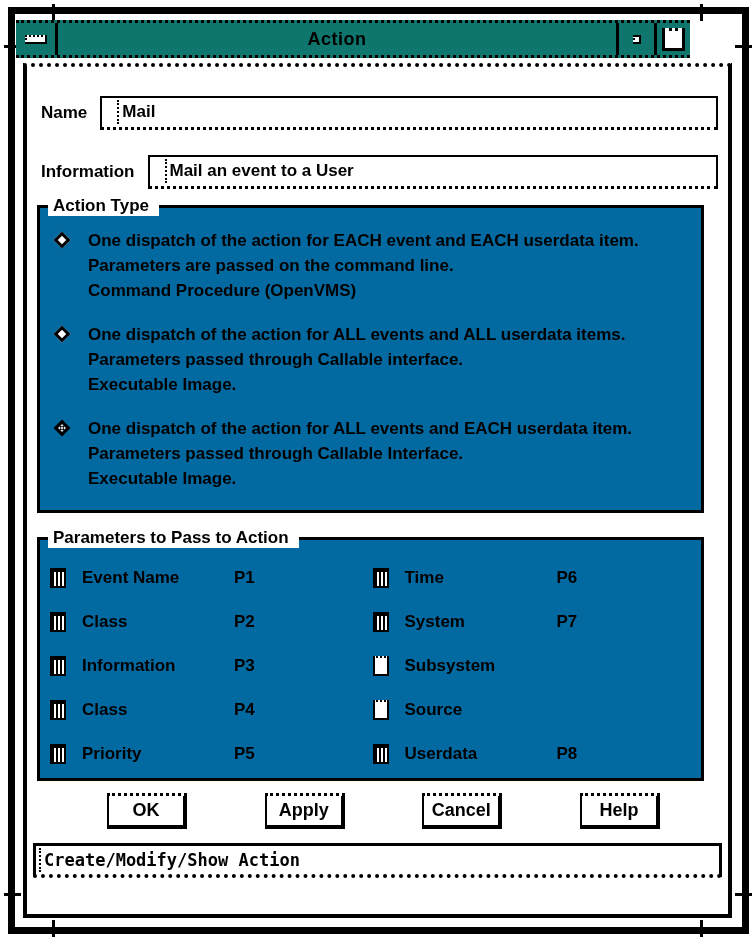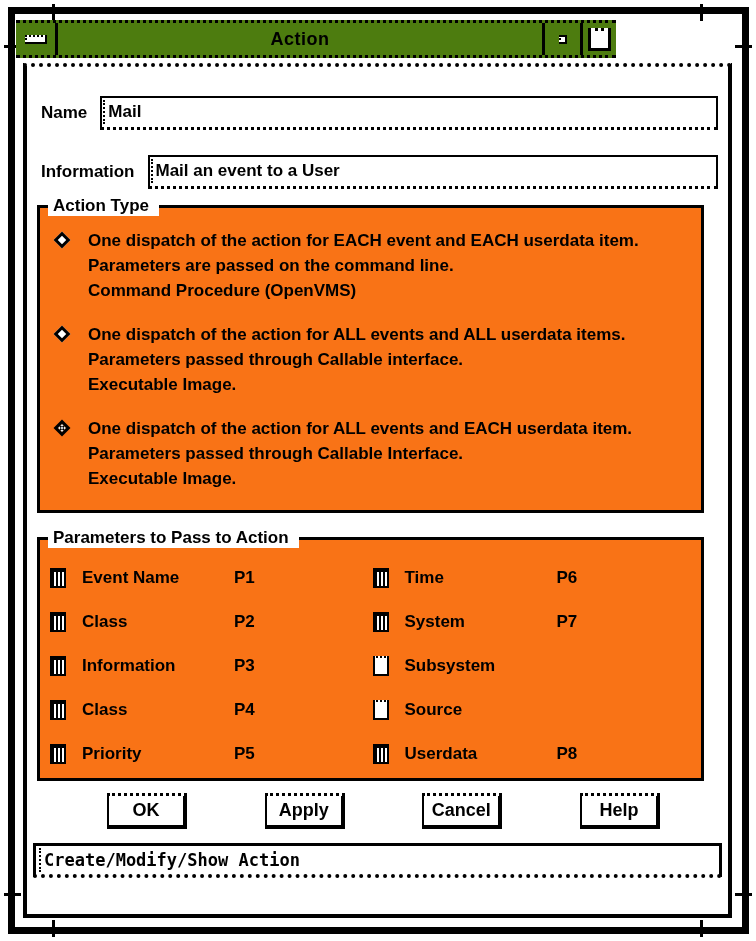--- a/index.html
+++ b/index.html
@@ -7,46 +7,46 @@
     font-family:"Liberation Sans", sans-serif; }
   .win { position:absolute; left:0; top:0; width:756px; height:941px; background:#fff; }
 
   
   .frame { position:absolute; left:8px; top:7px; width:741px; height:927px;
     border:7px solid #000; background:#fff; }
   .tick-v { position:absolute; width:3px; height:17px; background:#000; }
   .tick-h { position:absolute; height:3px; width:17px; background:#000; }
 
   
-  .titlebar { position:absolute; left:16px; top:20px; width:600px; height:38px;
-    background:#4d7c0f; display:flex; border-top:3px dotted #000; border-bottom:3px dotted #000; }
+  .titlebar { position:absolute; left:16px; top:20px; width:674px; height:38px;
+    background:#0f766e; display:flex; border-top:3px dotted #000; border-bottom:3px dotted #000; }
   .tb-menu { width:42px; border-right:3px solid #000; display:flex; align-items:center; justify-content:center; }
   .menu-icon { width:22px; height:9px; background:#fff; border:2px solid #000;
     border-top:2px dotted #000; border-left:2px dotted #000; }
   .tb-title { flex:1; display:flex; align-items:center; justify-content:center;
     font-size:18px; font-weight:bold; letter-spacing:0.5px; }
   .tb-min { width:38px; border-left:3px solid #000; display:flex; align-items:center; justify-content:center; }
   .min-icon { width:8px; height:9px; border:2px solid #000; border-left:2px dotted #000; background:#fff; }
   .tb-max { width:36px; border-left:3px solid #000; display:flex; align-items:center; justify-content:center; }
   .max-icon { width:23px; height:23px; border:3px solid #000; border-top:3px dotted #000; background:#fff; }
 
   
   .client { position:absolute; left:23px; top:63px; width:709px; height:855px;
     border:4px solid #000; border-top:4px dotted #000; background:#fff; padding:4px 8px 0 8px; }
 
   
   .row { display:flex; align-items:center; margin:24px 2px 9px 6px; height:35px; }
   .row .lbl { font-size:17px; font-weight:bold; white-space:nowrap; }
   .textfield { flex:1; margin-left:13px; height:34px; border:2px solid #000;
     border-bottom:3px dotted #000; background:#fff; display:flex; align-items:center;
-    padding-left:1px; font-size:17px; font-weight:bold; }
+    padding-left:15px; font-size:17px; font-weight:bold; }
   .caret { width:0; height:24px; border-left:2px dotted #000; margin-right:3px; }
 
   
-  .group { position:relative; border:3px solid #000; margin:16px 16px 0 2px; background:#f97316; }
+  .group { position:relative; border:3px solid #000; margin:16px 16px 0 2px; background:#0369a1; }
   .legend { position:absolute; top:-12px; left:8px; background:#fff;
     padding:0 10px 0 5px; font-size:17px; font-weight:bold; white-space:nowrap; }
 
   
   .options { padding:20px 8px 0 12px; }
   .option { display:flex; margin-bottom:19px; }
   .radio-cell { width:36px; padding-top:4px; }
   .radio { width:12px; height:12px; border:3px solid #000; background:#fff;
     transform:rotate(45deg); margin-left:4px; margin-top:2px; }
   .radio.selected { background:

